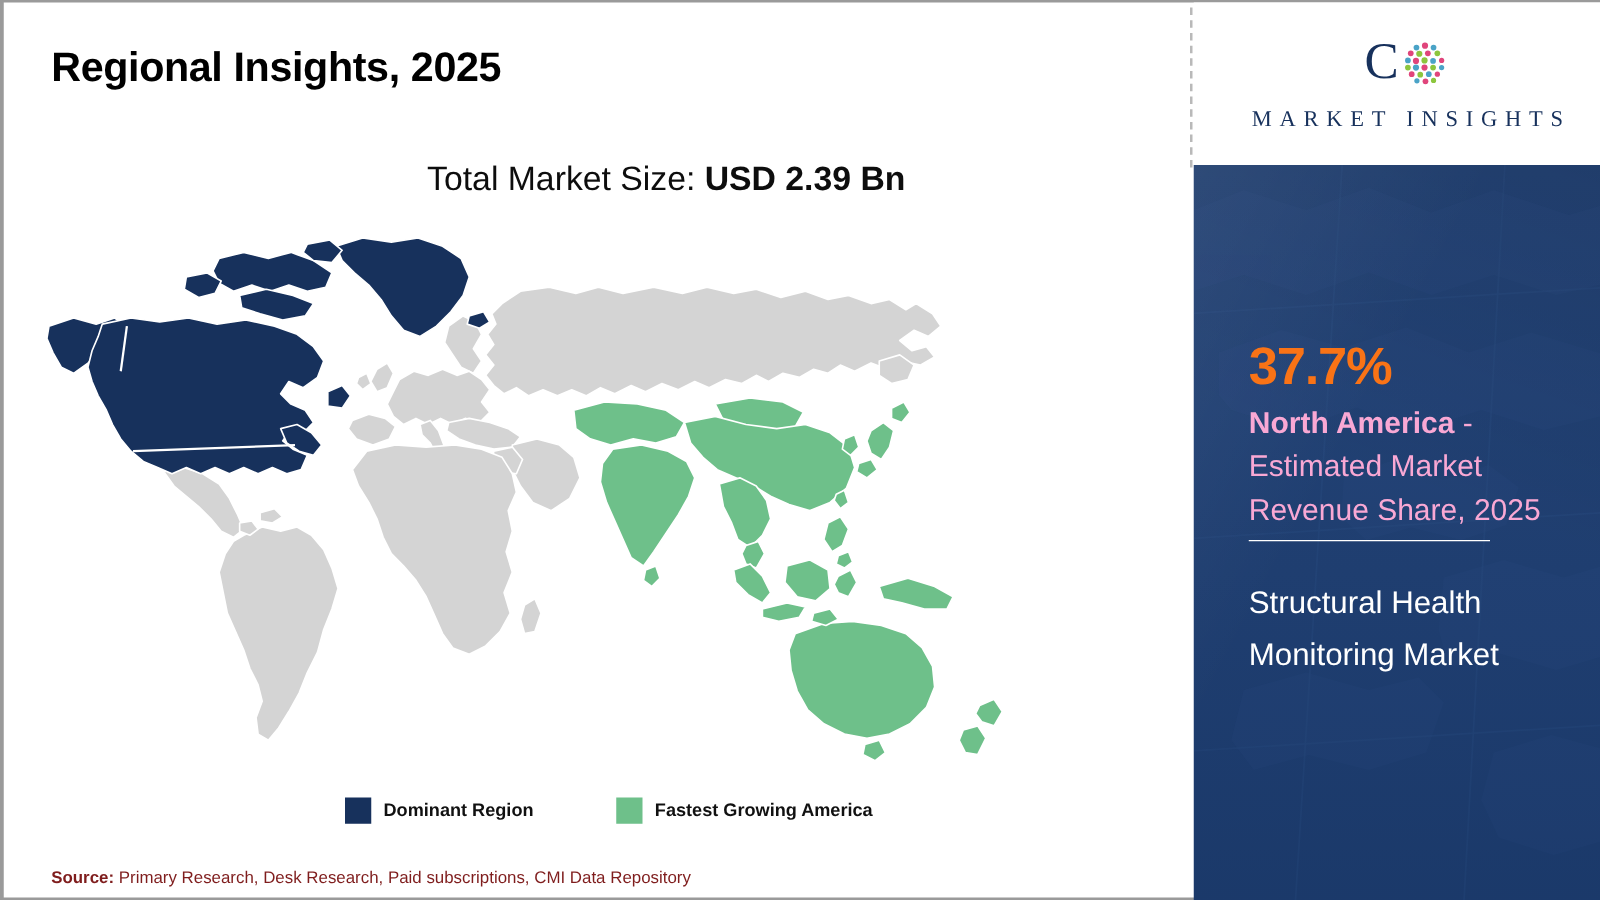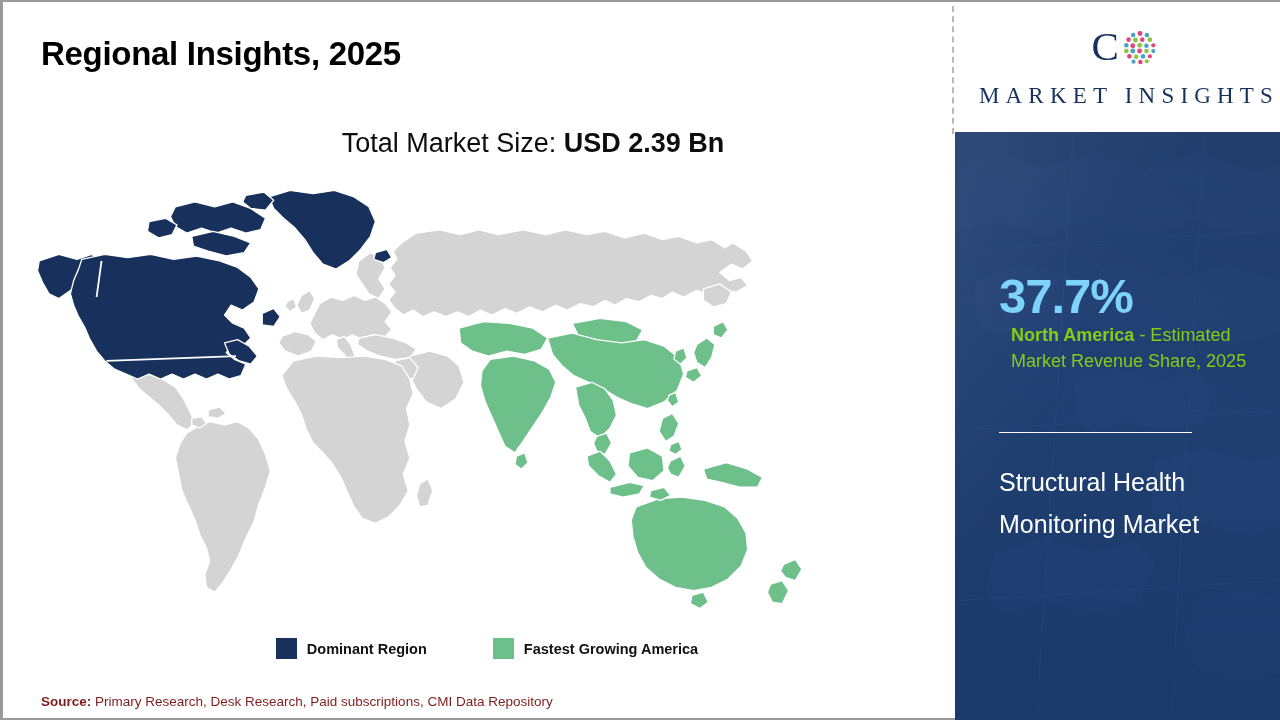--- a/index.html
+++ b/index.html
@@ -118,21 +118,21 @@
   }
   .logo-globe {
     display: inline-block;
     width: 38px; height: 38px;
     margin: 0 1px;
     position: relative;
     top: 2px;
   }
   .logo-sub {
     font-family: "Liberation Serif", serif;
-    font-size: 23px;
+    font-size: 18px;
     color: #17315c;
     letter-spacing: 6.2px;
     margin-top: 16px;
     padding-left: 6px;
   }
 
   .navy-panel {
     position: absolute;
     left: 0; top: 130px;
     width: 328px; height: 590px;
@@ -148,33 +148,33 @@
     position: absolute; inset: 0;
     background:
       linear-gradient(118deg, rgba(255,255,255,0.055) 0%, rgba(255,255,255,0) 38%),
       linear-gradient(200deg, rgba(0,0,0,0.10) 0%, rgba(0,0,0,0) 45%),
       linear-gradient(180deg, rgba(255,255,255,0.03) 0%, rgba(0,0,0,0.08) 100%);
     pointer-events: none;
   }
   .stat-pct {
     position: absolute;
     left: 44px; top: 140px;
-    font-size: 49px;
+    font-size: 42px;
     font-weight: bold;
-    color: #7dd3fc;
+    color: #f97316;
     letter-spacing: -1px;
     line-height: 1;
     z-index: 3;
   }
   .stat-desc {
     position: absolute;
-    left: 56px; top: 190px;
+    left: 44px; top: 190px;
     width: 250px;
-    font-size: 18px;
-    color: #84cc16;
+    font-size: 24px;
+    color: #f9a8d4;
     line-height: 1.45;
     z-index: 3;
   }
   .stat-desc b { font-weight: bold; }
   .rule {
     position: absolute;
     left: 44px; top: 300px;
     width: 193px; height: 0;
     border-top: 1.6px solid #ffffff;
     z-index: 3;

